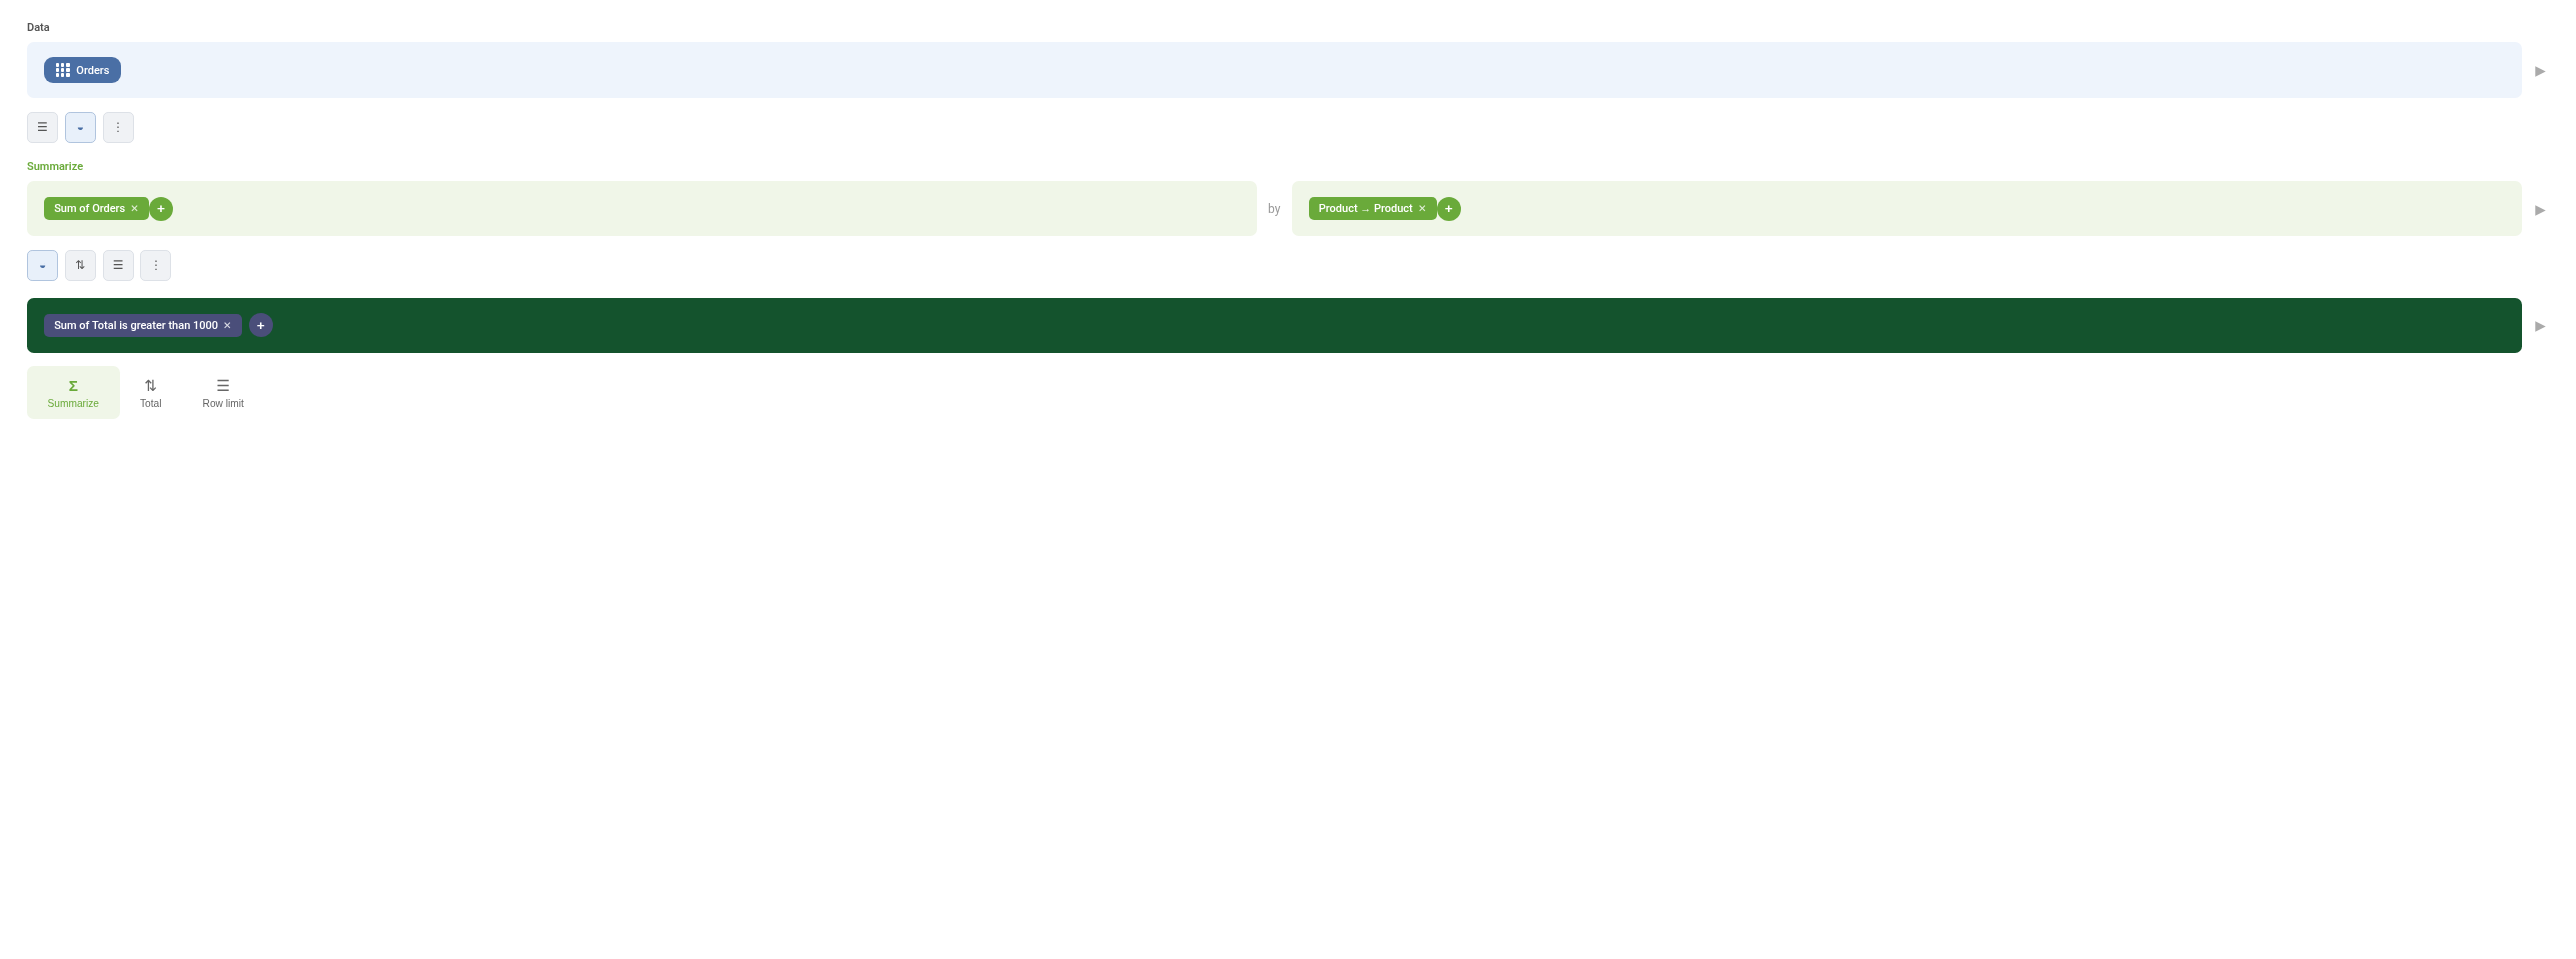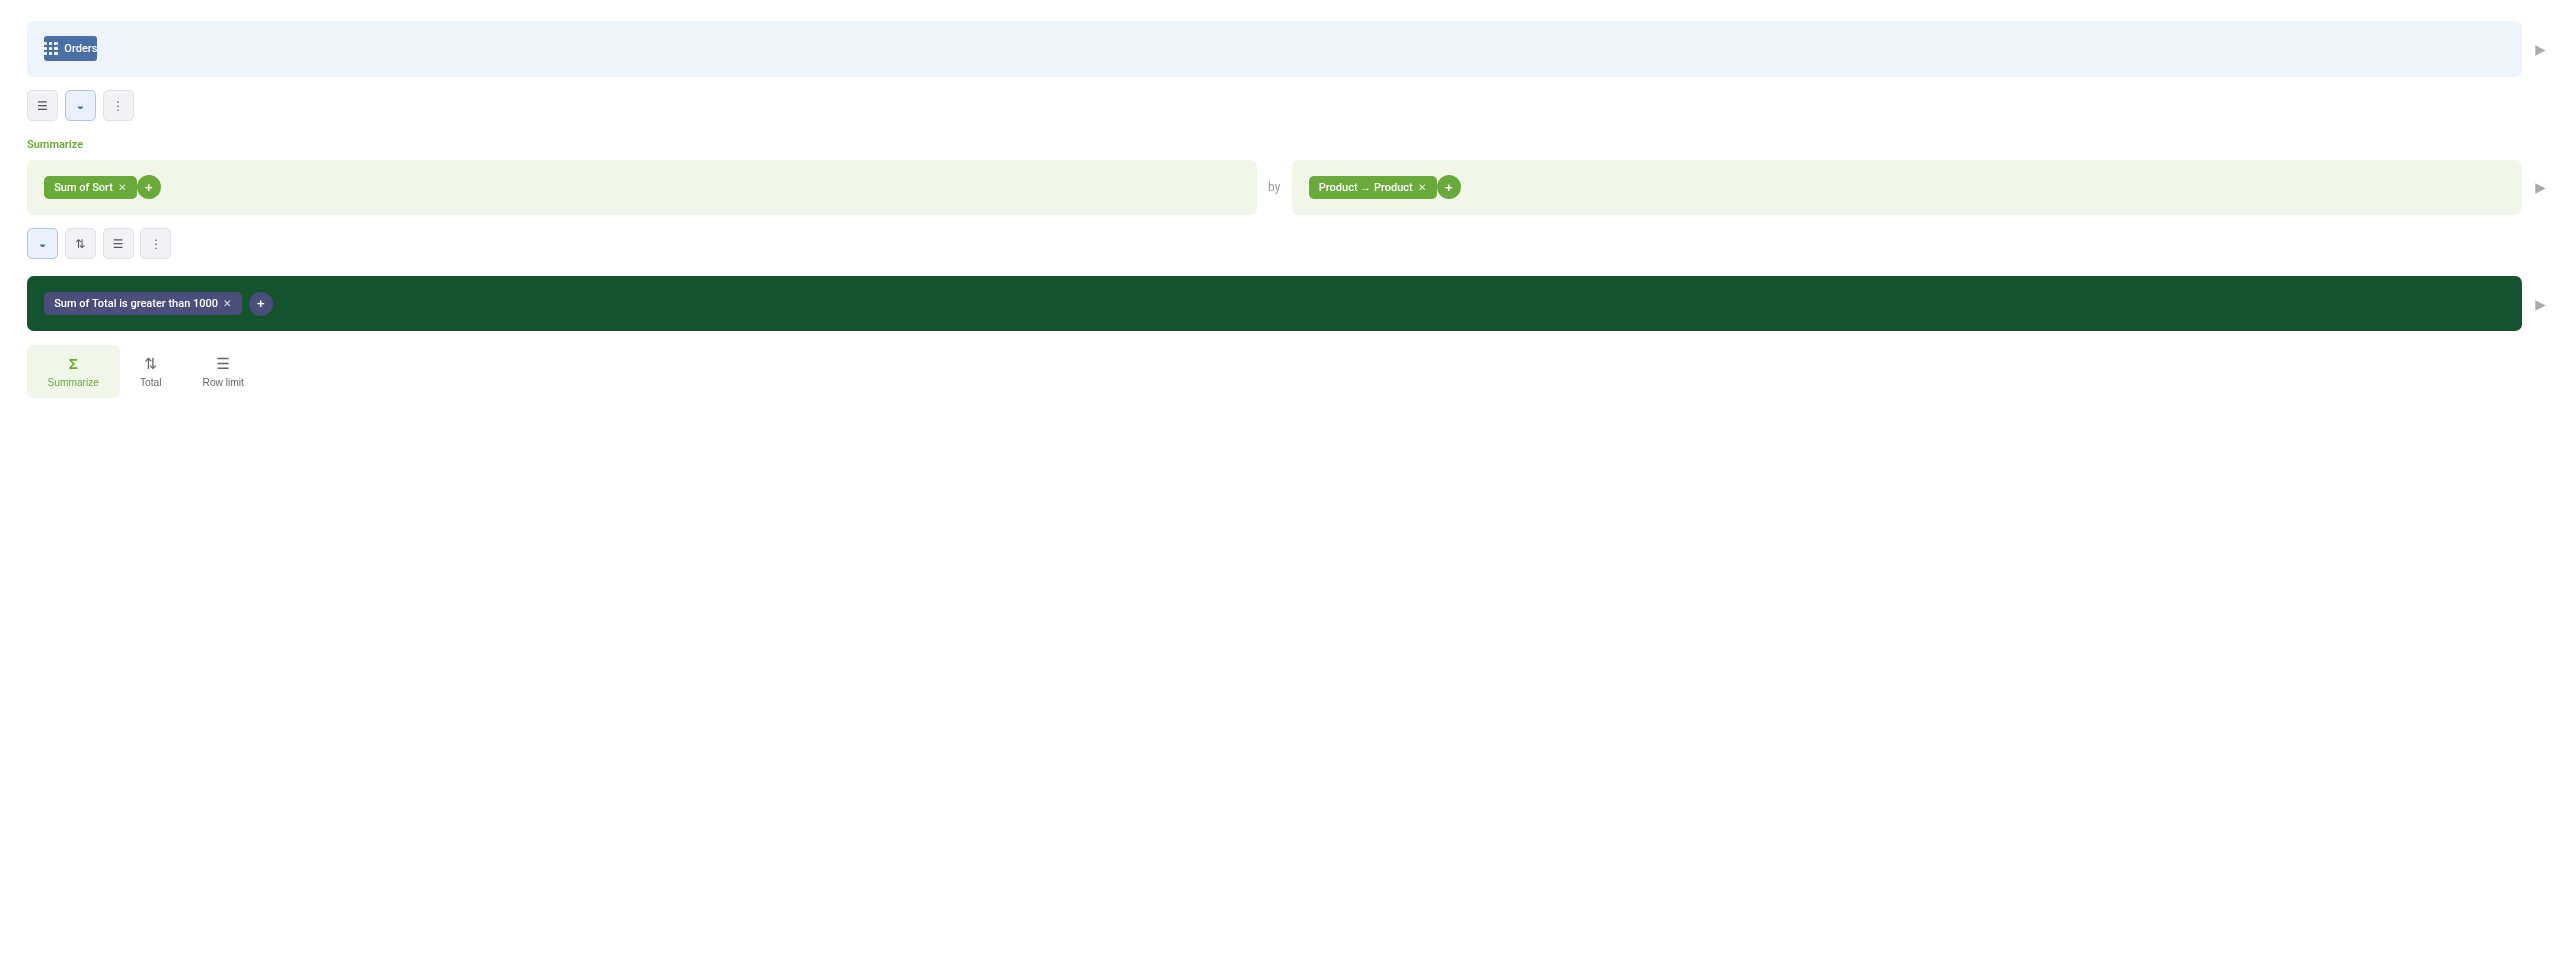--- a/index.html
+++ b/index.html
@@ -187,22 +187,22 @@
     .bottom-tab .tab-icon {
       font-size: 15.3px;
     }
 
     .orders-tag {
       display: inline-flex;
       align-items: center;
       gap: 6.8px;
       background: #4a6fa5;
       color: #fff;
-      border-radius: 3px;
-      padding: 6px 0;
+      border-radius: 9px;
+      padding: 6px 12px;
       font-size: 11px;
       font-weight: 500;
       cursor: pointer;
     }
 
     .orders-tag .grid-icon {
       display: grid;
       grid-template-columns: repeat(3, 3.4px);
       gap: 1.7px;
     }
@@ -212,20 +212,21 @@
       height: 3.4px;
       background: #fff;
       border-radius: 0.9px;
       display: block;
     }
   </style>
 </head>
 <body>
 
 <div class="section">
+  <div class="section-label data-label">Data</div>
 
   <div class="row-container">
     <div class="panel">
       <div class="orders-tag">
         <div class="grid-icon">
           <span></span>
             <span></span>
             <span></span>
           <span></span>
             <span></span>
@@ -252,21 +253,21 @@
     </button>
   </div>
 </div>
 
 <div class="section">
   <div class="section-label summarize-label">Summarize</div>
 
   <div class="row-container">
     <div class="panel green-panel">
       <span class="tag green-tag">
-        <span>Sum of Sort</span>
+        <span>Sum of Orders</span>
         <span class="close-x">✕</span>
       </span>
       <button class="add-btn green-add">+</button>
     </div>
 
     <span class="by-label">by</span>
 
     <div class="panel green-panel">
       <span class="tag green-tag">
         <span>Product → Product</span>

